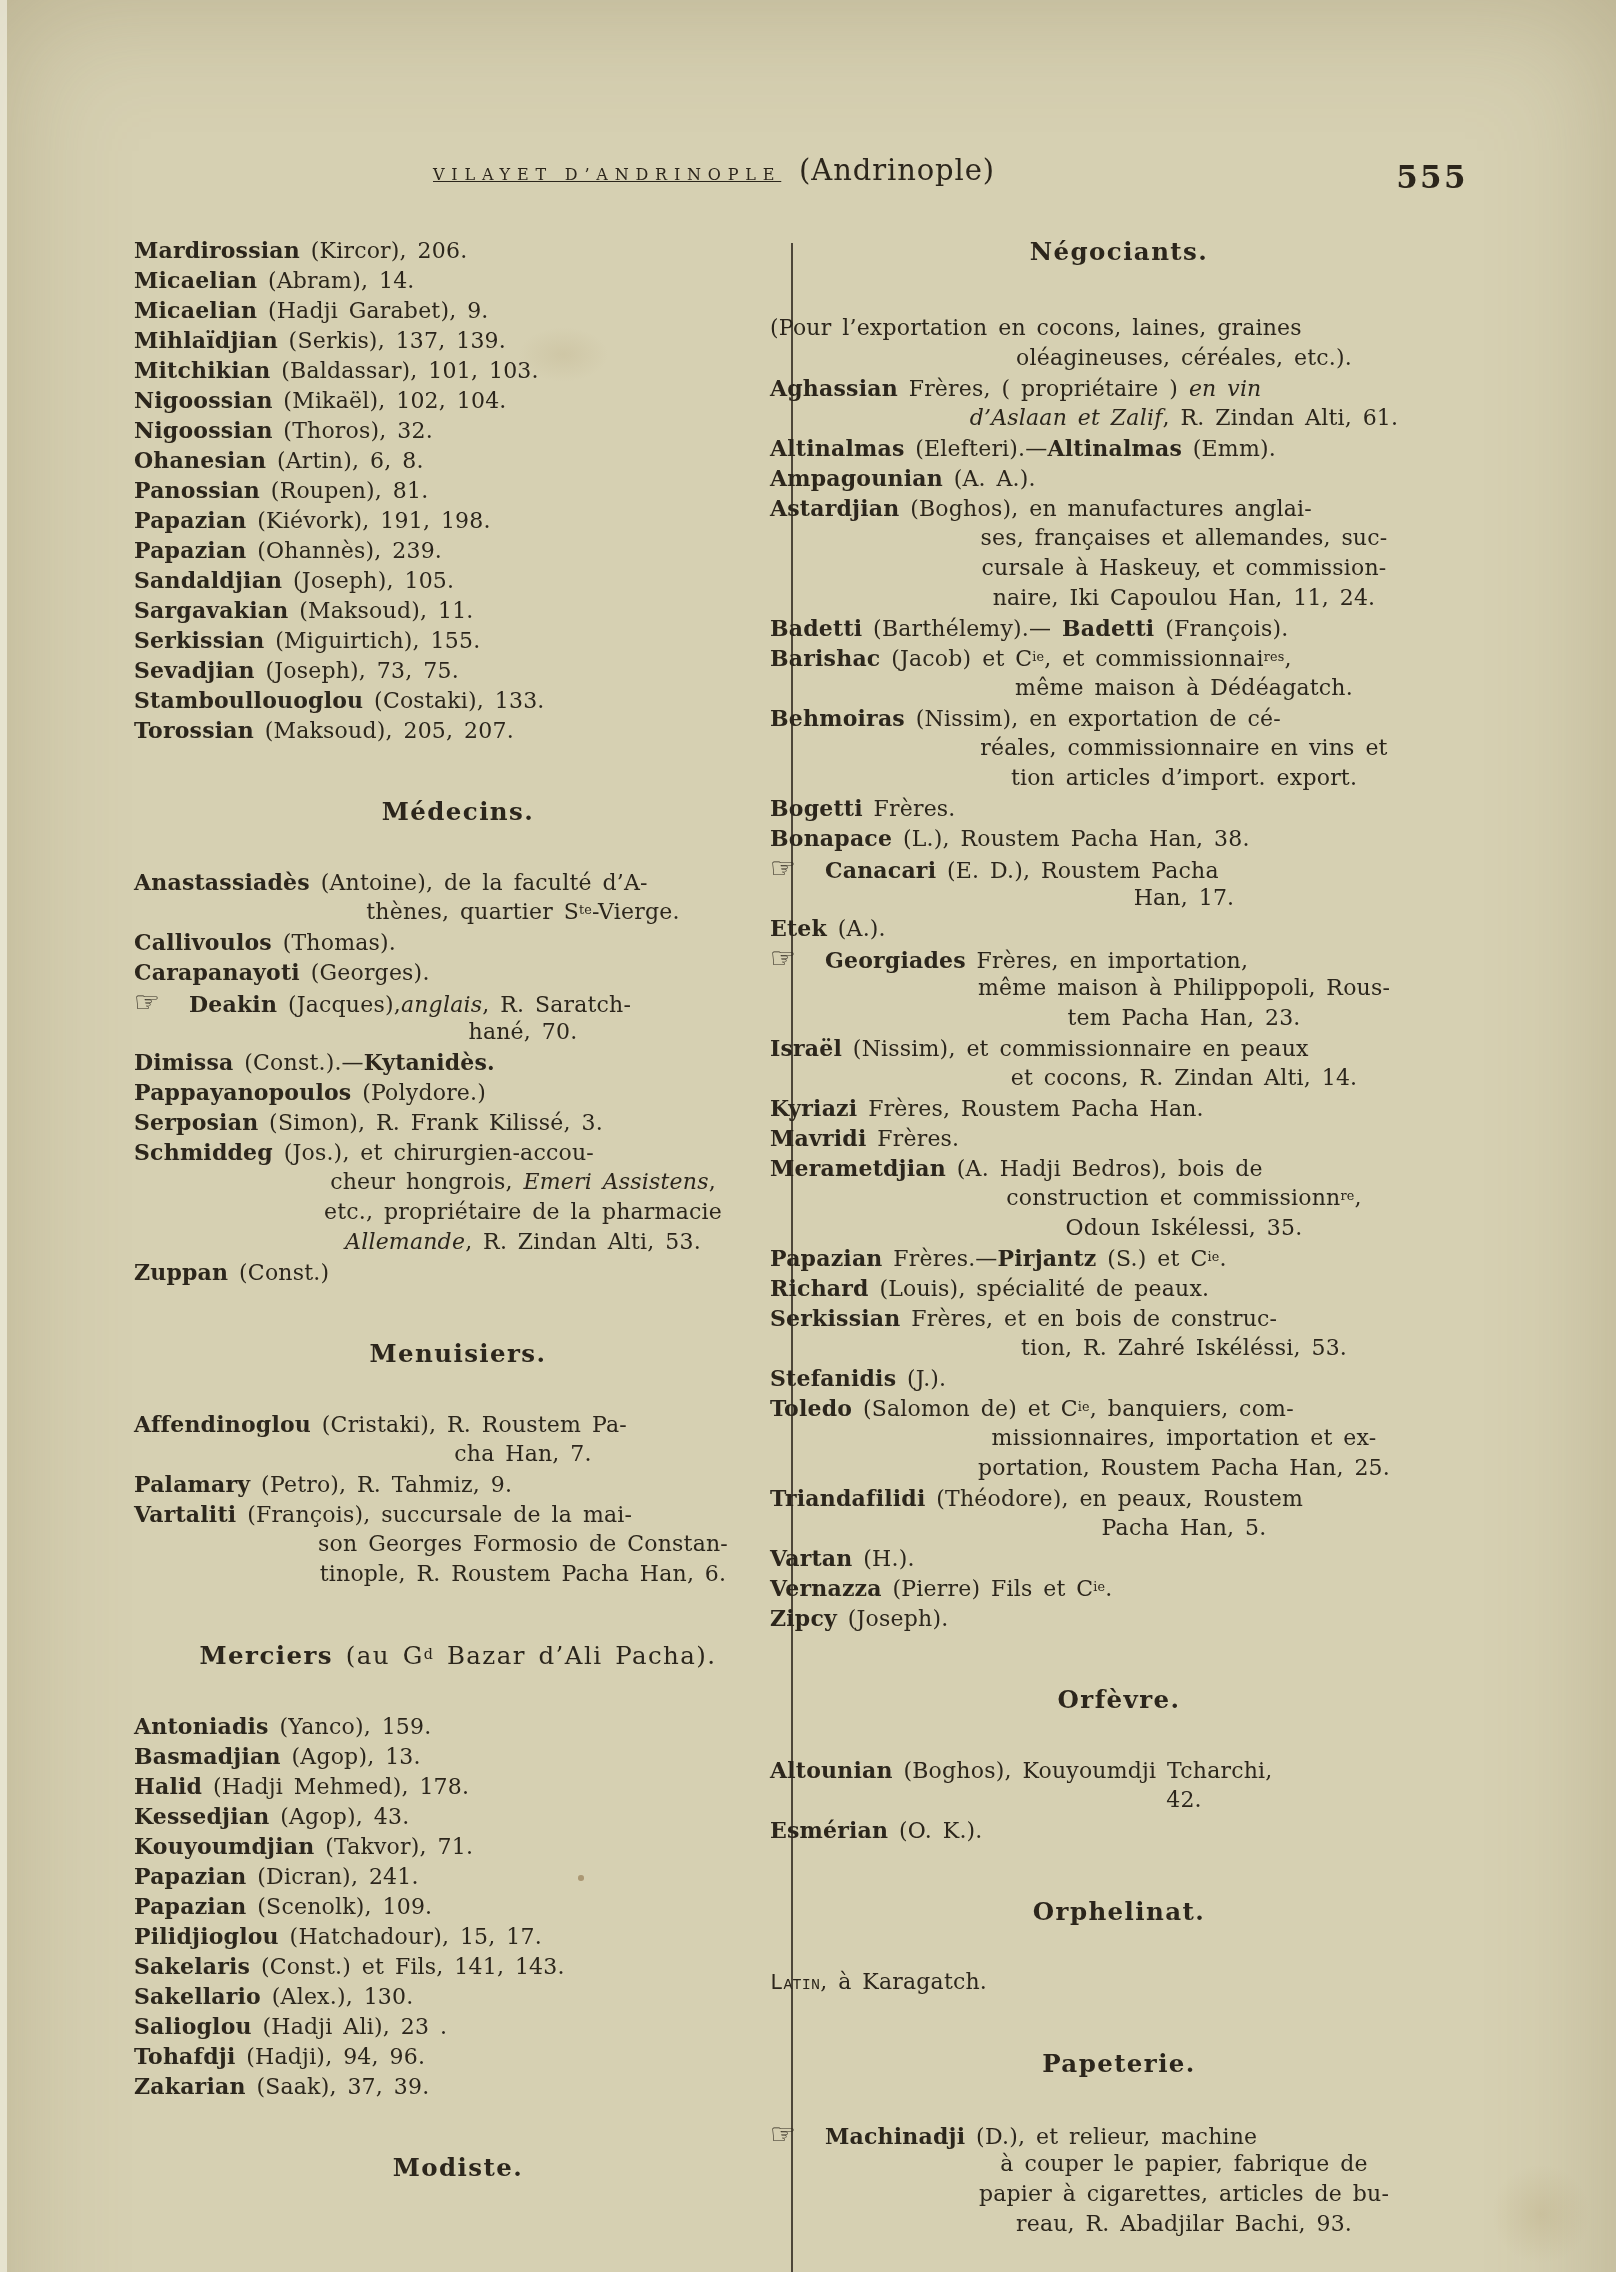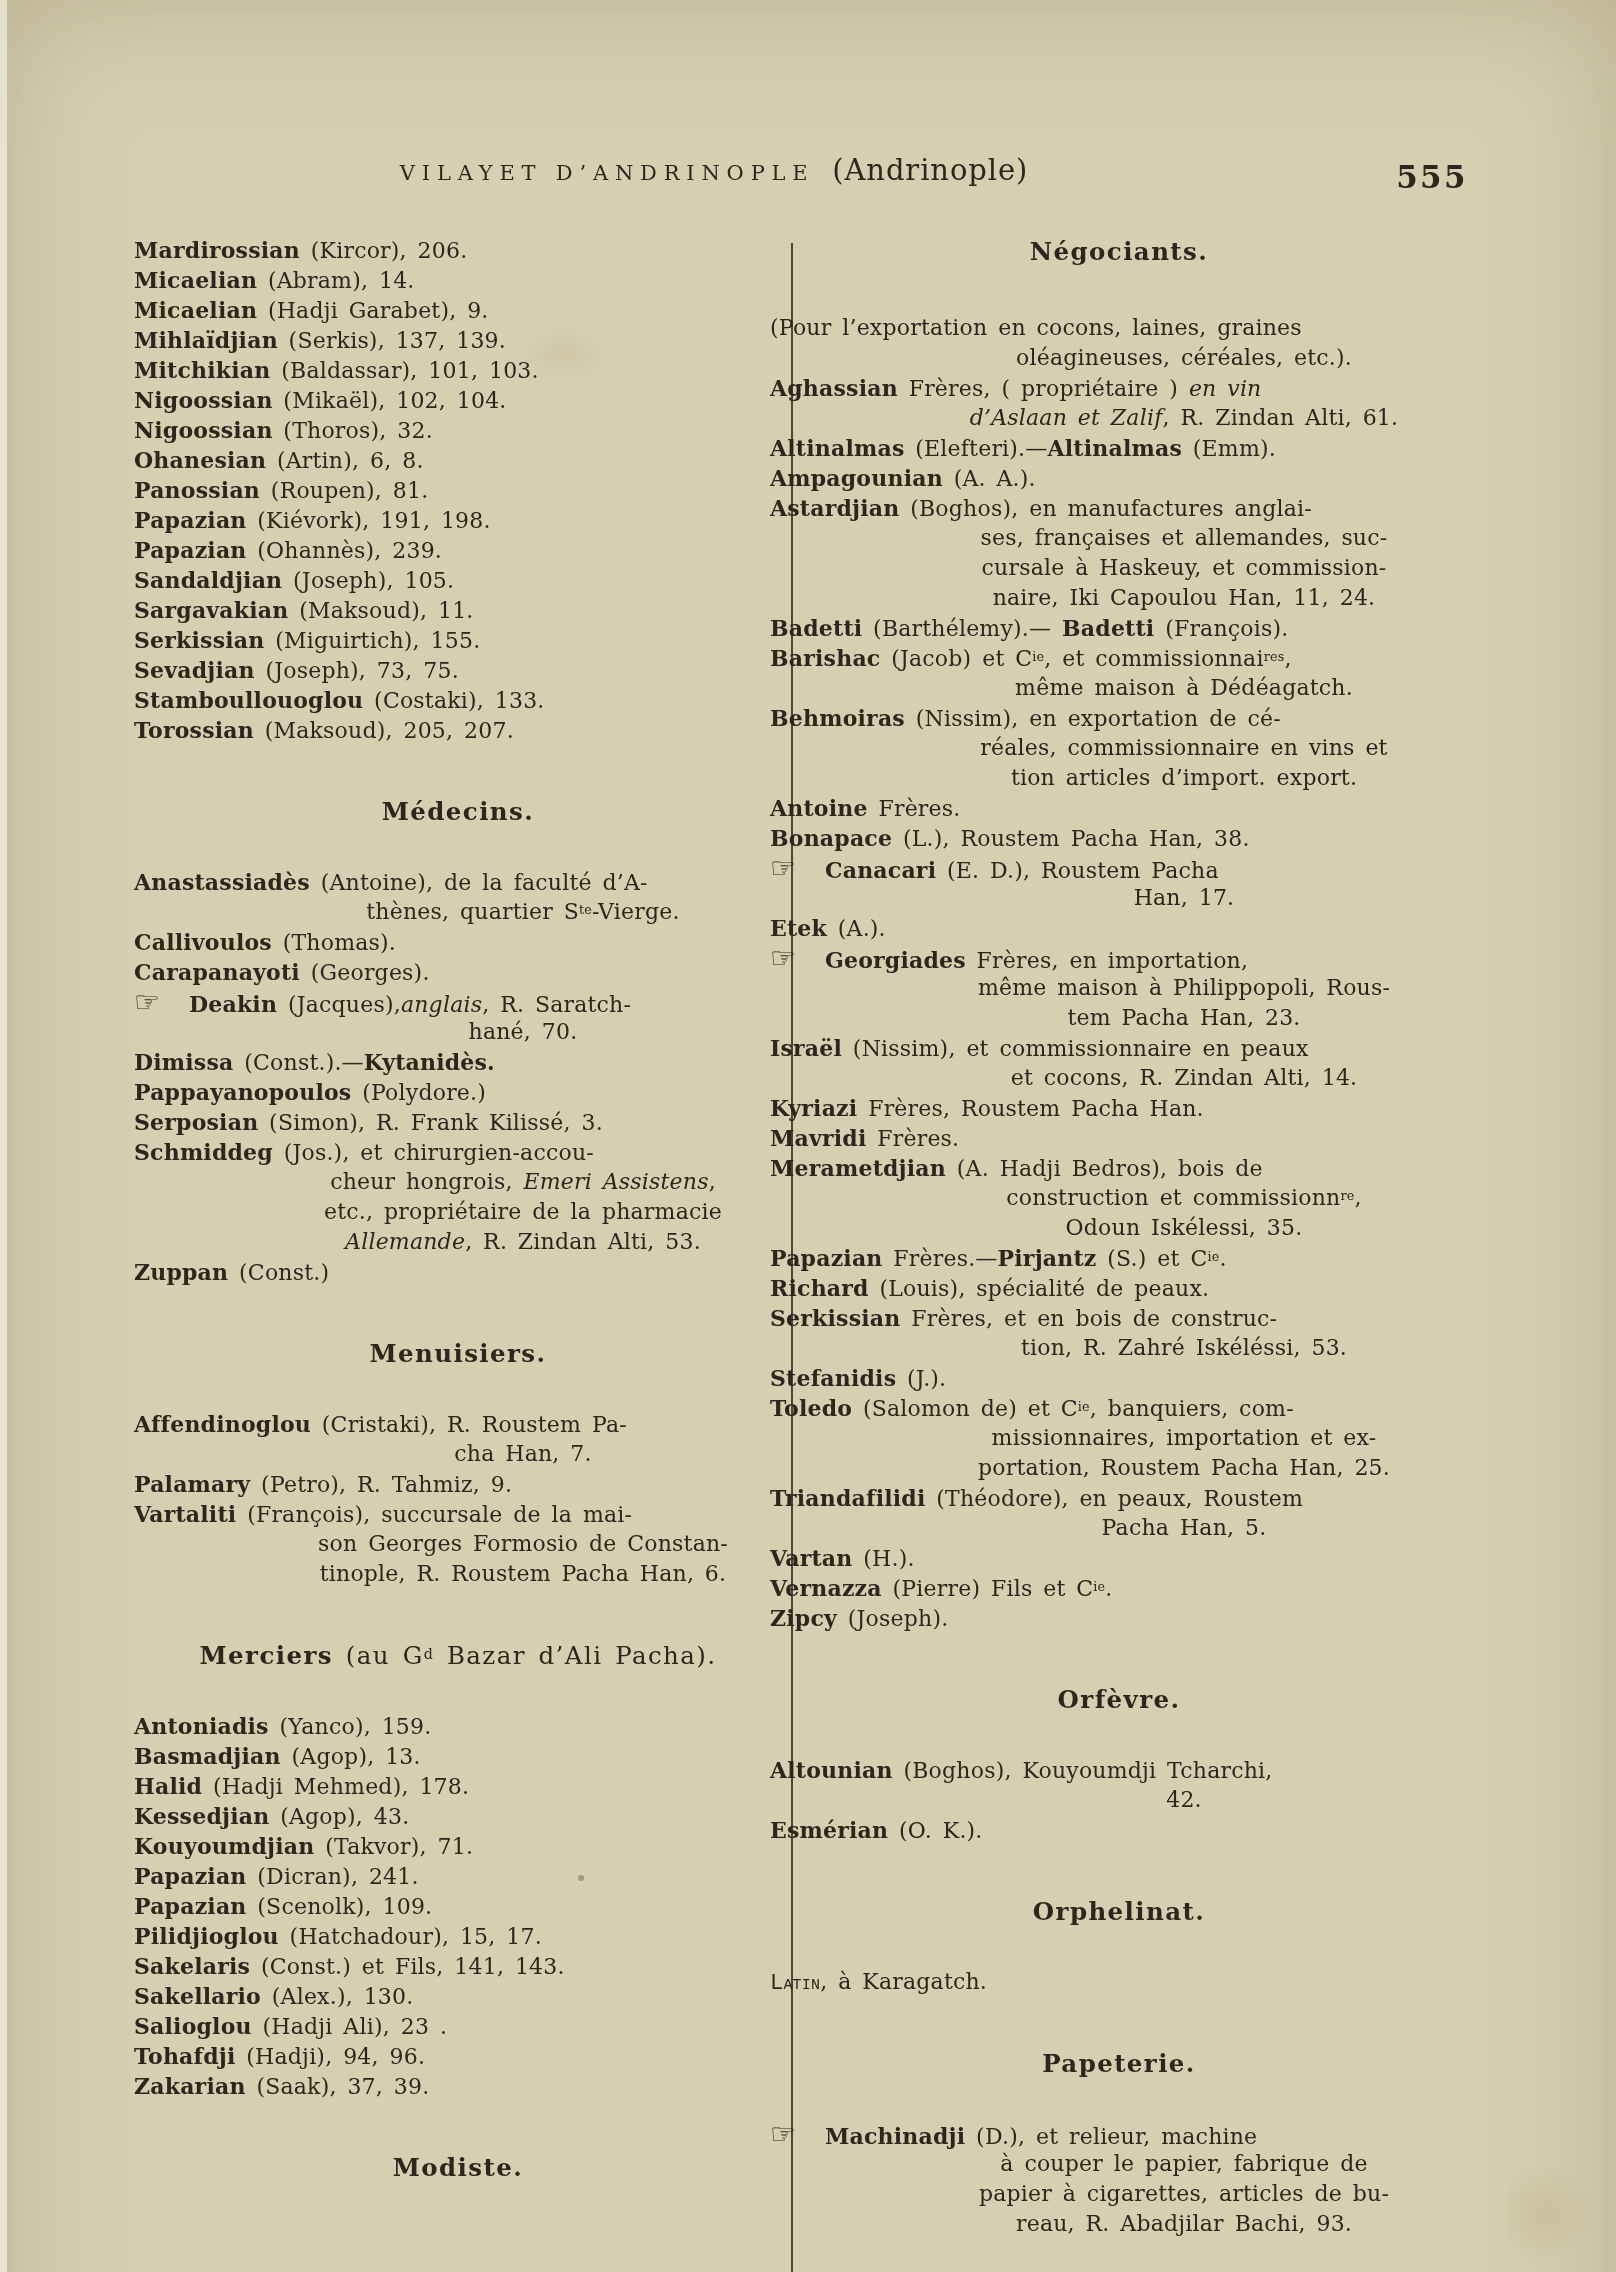--- a/index.html
+++ b/index.html
@@ -14,21 +14,21 @@
     box-shadow: inset 0 0 127px rgba(124,110,70,0.33);
   }
   .edge-left {
     position:absolute; left:0; top:0; width:7.3px; height:100%;
     background:rgba(255,255,246,0.55);
   }
   #page-header {
     position:absolute; top:153px; left:132px; width:1164px;
     text-align:center; white-space:nowrap;
   }
-  #title-caps  { font-size:21px; letter-spacing:6.8px; }
+  #title-caps  { font-size:16px; letter-spacing:6.8px;text-decoration:underline; }
   #title-paren { font-size:29px; letter-spacing:0.9px; margin-left:15.5px; }
   #page-number {
     position:absolute; top:159px; left:1373px; width:118px;
     font-size:31px; letter-spacing:2.3px; text-align:center;font-weight:bold;
   }
   #divider {
     position:absolute; left:791px; top:243px; width:1.8px; height:2214px;
     background:#352e23; opacity:0.85;
   }
   .col { position:absolute; top:235px; font-size:22px; letter-spacing:0.2px; word-spacing:3.6px; }
@@ -238,21 +238,21 @@
       <div class="entry">
         <div class="line"><span class="b">Barishac</span><span> (Jacob) et C</span><sup>ie</sup><span>, et commissionnai</span><sup>res</sup><span>,</span></div>
         <div class="line cont"><span>même maison à Dédéagatch.</span></div>
       </div>
       <div class="entry">
         <div class="line"><span class="b">Behmoiras</span><span> (Nissim), en exportation de cé-</span></div>
         <div class="line cont"><span>réales, commissionnaire en vins et</span></div>
         <div class="line cont"><span>tion articles d’import. export.</span></div>
       </div>
       <div class="entry">
-        <div class="line"><span class="b">Antoine</span><span> Frères.</span></div>
+        <div class="line"><span class="b">Bogetti</span><span> Frères.</span></div>
       </div>
       <div class="entry">
         <div class="line"><span class="b">Bonapace</span><span> (L.), Roustem Pacha Han, 38.</span></div>
       </div>
       <div class="entry">
         <div class="line"><span class="hand">☞</span><span class="b">Canacari</span><span> (E. D.), Roustem Pacha</span></div>
         <div class="line cont"><span>Han, 17.</span></div>
       </div>
       <div class="entry">
         <div class="line"><span class="b">Etek</span><span> (A.).</span></div>

